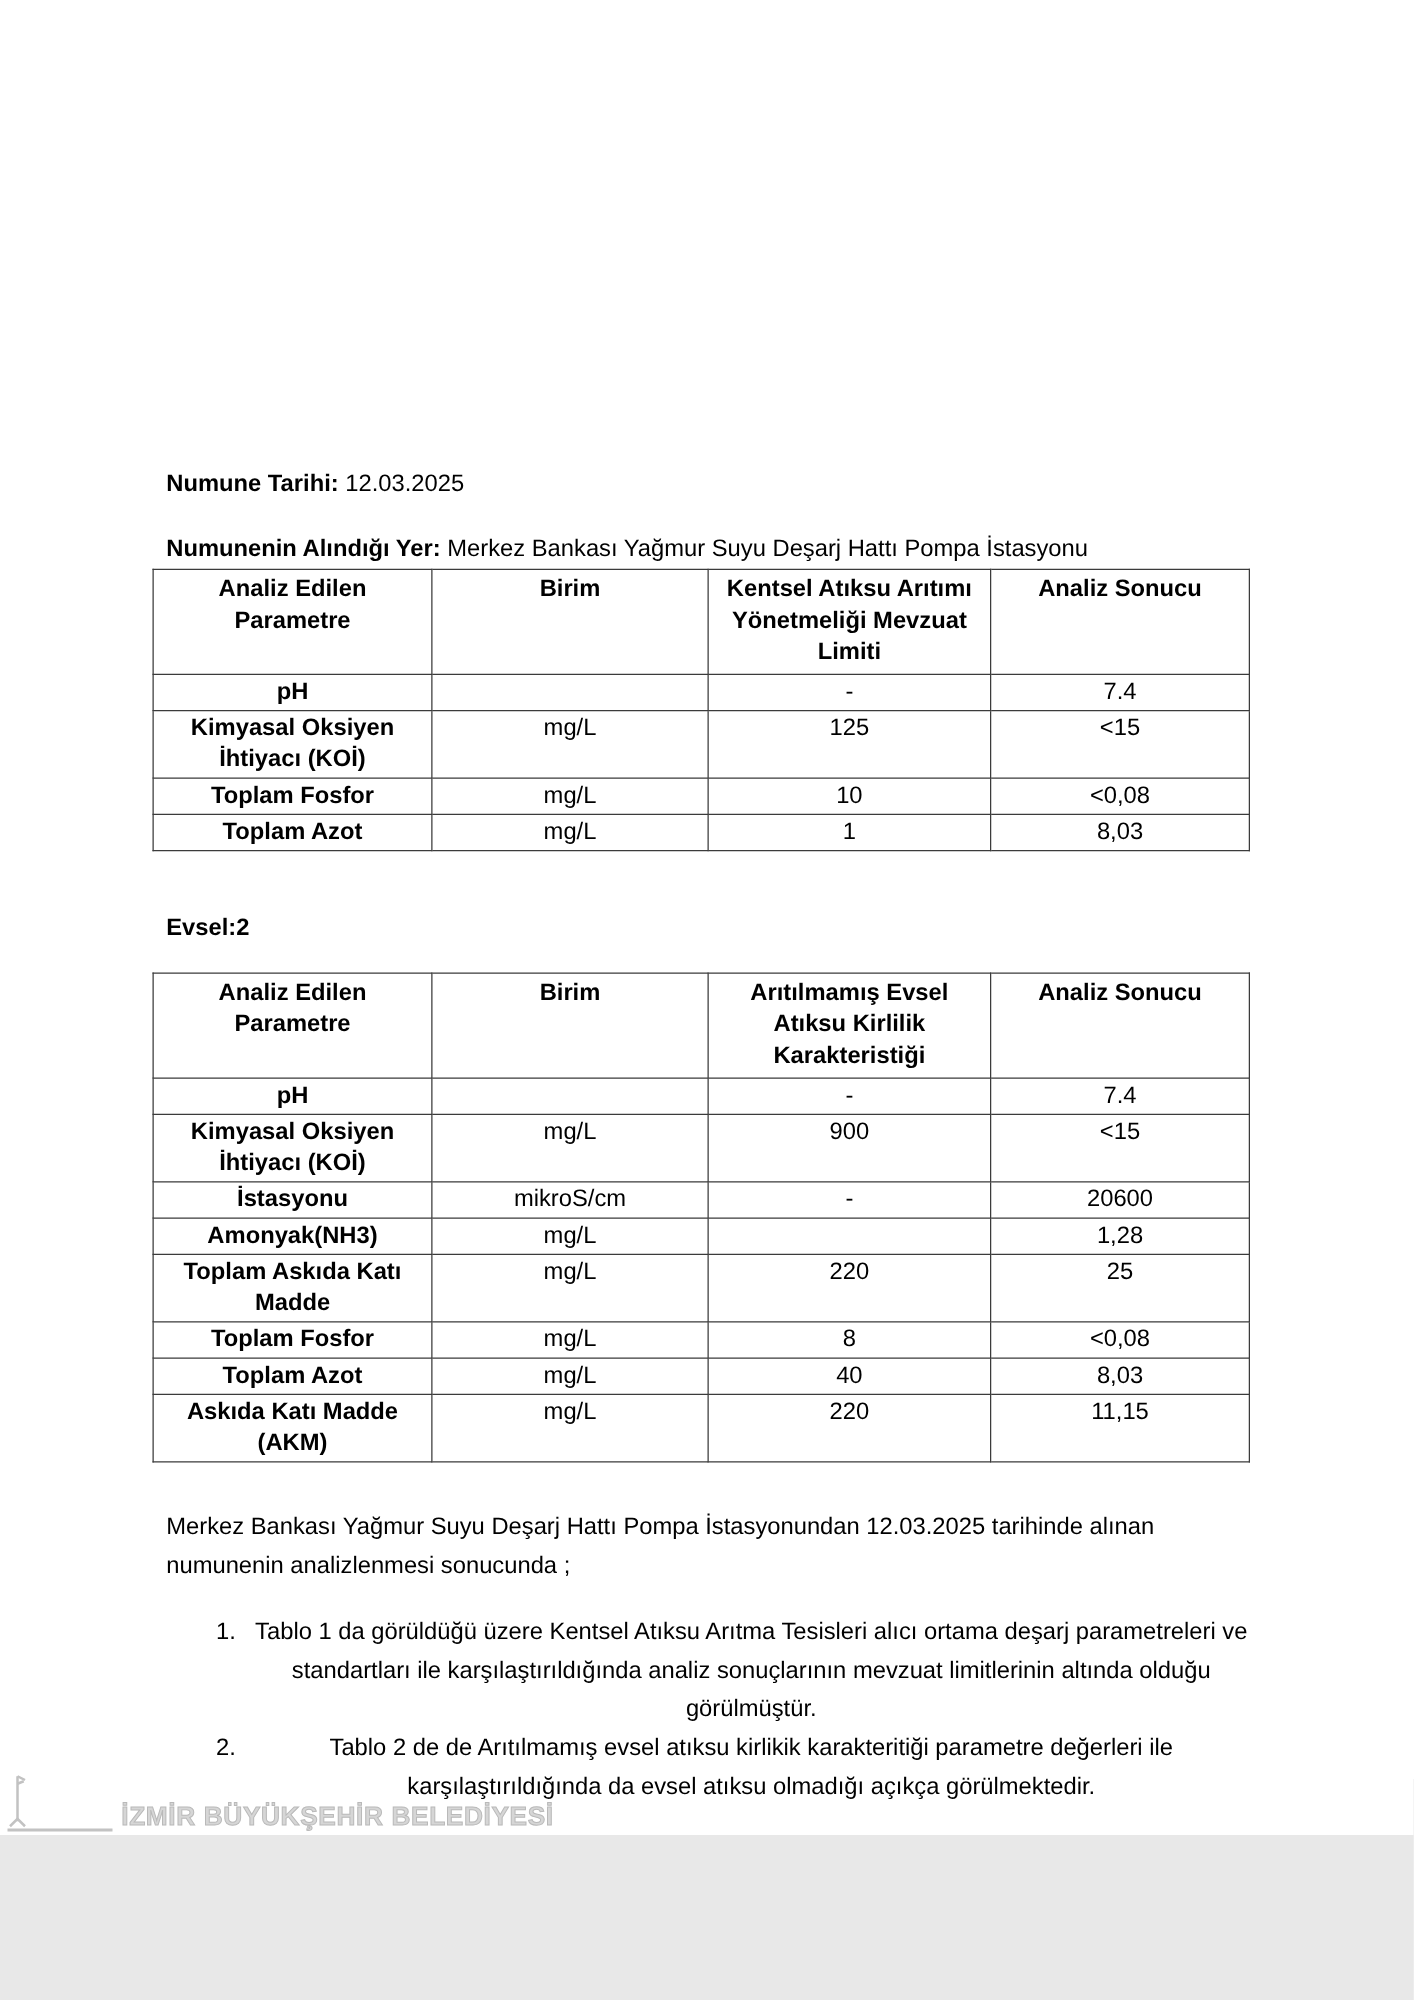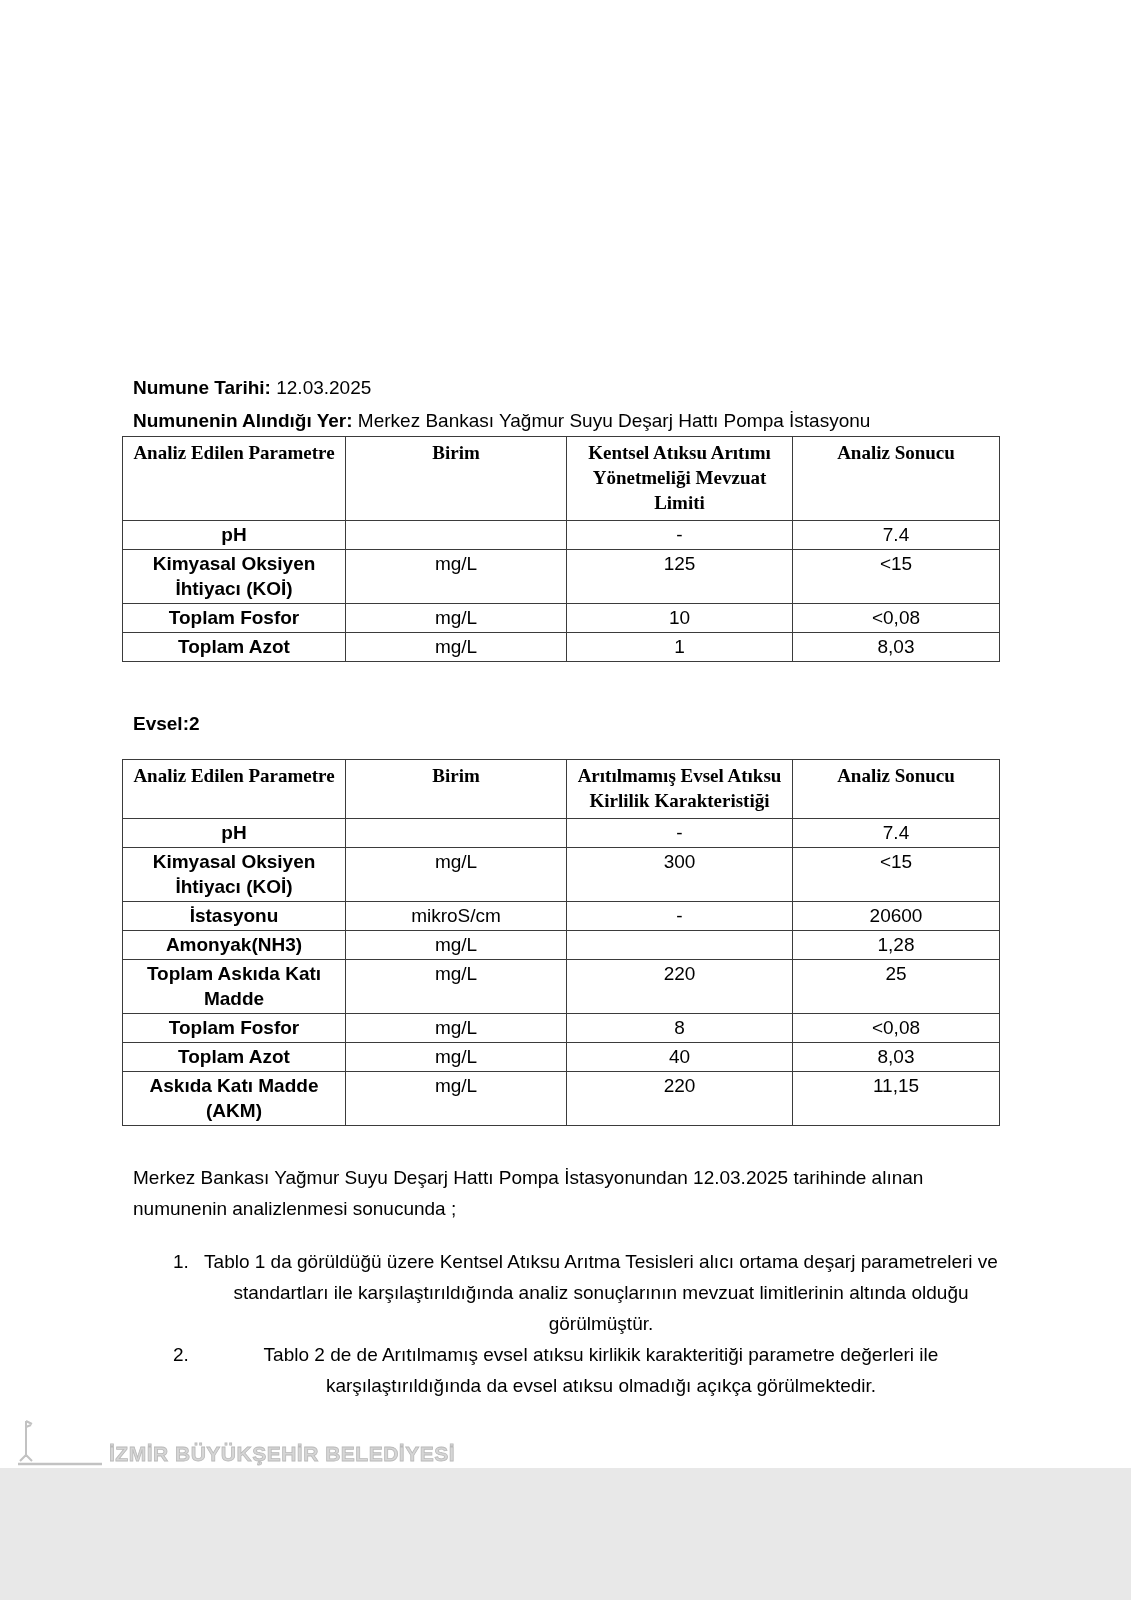--- a/index.html
+++ b/index.html
@@ -18,21 +18,21 @@
     position: absolute;
     left: 122px;
     top: 372px;
     width: 880px;
   }
   .meta-line {
     margin: 0 0 0 11px;
     font-size: 19px;
     line-height: 31px;
   }
-  .meta-line + .meta-line { margin-top: 2px; }
+  .meta-line + .meta-line { margin-top: 21px; }
   .meta-label { font-weight: bold; }
   .table-label {
     font-size: 19px;
     font-weight: bold;
     line-height: 31px;
     margin: 13px 0 20px 11px;
   }
   .table-label.second { margin-top: 46px; }
   table.data-table {
     border-collapse: collapse;
@@ -42,21 +42,20 @@
   }
   table.data-table th, table.data-table td {
     border: 1px solid #3b3b3b;
     line-height: 25px;
     vertical-align: top;
   }
   table.data-table th {
     font-weight: bold;
     text-align: center;
     padding: 3px 6px 5px;
-    font-family: Liberation Serif, serif;
   }
   table.data-table td {
     padding: 1px 8px 2px;
     text-align: center;
     font-weight: normal;
   }
   table.data-table td.c0 {
     text-align: center;
     font-weight: bold;
   }
@@ -74,21 +73,21 @@
   ol.findings {
     margin: 22px 0 0 0;
     padding-left: 72px;
     font-size: 19px;
     line-height: 31px;
     text-align: center;
   }
   ol.findings li { padding-left: 6px; }
   .footer-logo {
     position: absolute;
-    left: 16px;
+    left: 4px;
     bottom: 1px;
     display: flex;
     align-items: flex-end;
     gap: 5px;
   }
   .footer-logo .tower { display: block; }
   .footer-text {
     font-size: 21px;
     font-weight: bold;
     letter-spacing: 0.5px;
@@ -179,21 +178,21 @@
       <tbody>
           <tr>
             <td class="c0">pH</td>
             <td class="c1"></td>
             <td class="c2">-</td>
             <td class="c3">7.4</td>
           </tr>
           <tr>
             <td class="c0">Kimyasal Oksiyen İhtiyacı (KOİ)</td>
             <td class="c1">mg/L</td>
-            <td class="c2">300</td>
+            <td class="c2">900</td>
             <td class="c3">&lt;15</td>
           </tr>
           <tr>
             <td class="c0">İstasyonu</td>
             <td class="c1">mikroS/cm</td>
             <td class="c2">-</td>
             <td class="c3">20600</td>
           </tr>
           <tr>
             <td class="c0">Amonyak(NH3)</td>

